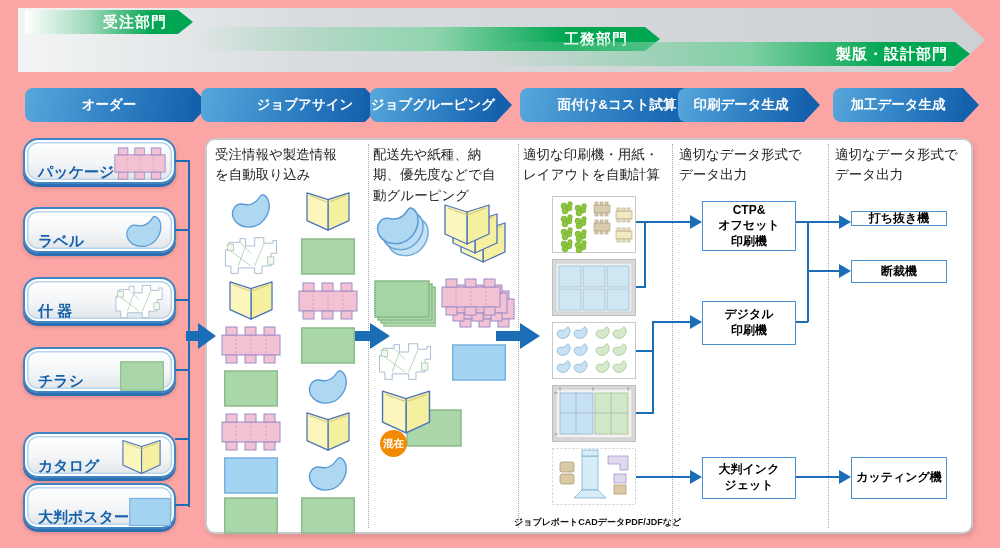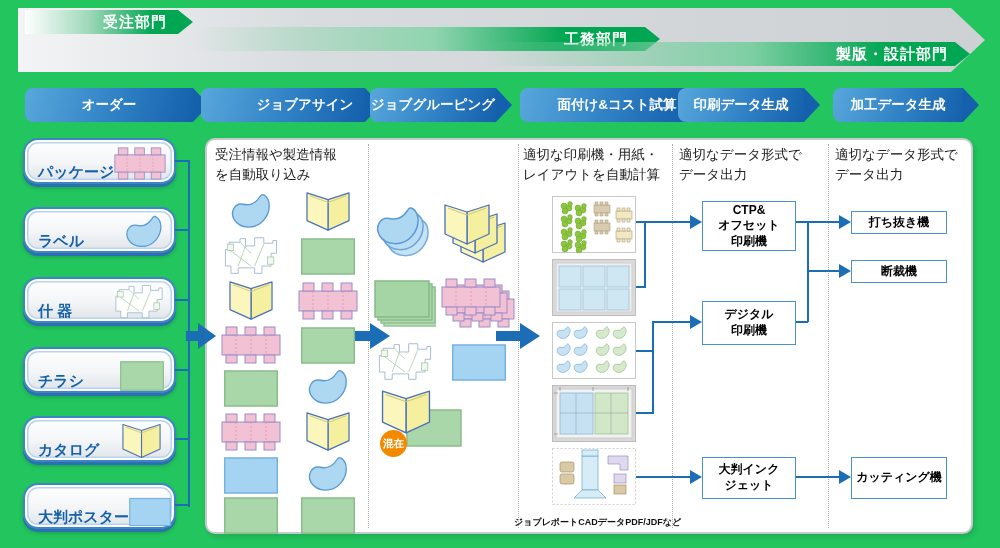--- a/index.html
+++ b/index.html
@@ -1,16 +1,16 @@
 <!DOCTYPE html>
 <html><head>
 <meta charset="utf-8">
 <style>
   html,body{margin:0;padding:0;background:#fff;}
-  .stage{position:relative;width:1000px;height:548px;background:#22c55e;overflow:hidden;
+  .stage{position:relative;width:1000px;height:548px;background:#fca5a5;overflow:hidden;
          font-family:"Liberation Sans","DejaVu Sans",sans-serif;}
 
   
   .band{position:absolute;left:18px;top:8px;width:967px;height:64px;
         background:linear-gradient(90deg,#f2f4f5 0%,#d9dcdf 30%,#cdd1d4 100%);
         clip-path:polygon(0 0,calc(100% - 34px) 0,100% 50%,calc(100% - 34px) 100%,0 100%);}
   .dept{position:absolute;height:24px;display:flex;align-items:center;justify-content:flex-end;
         box-sizing:border-box;color:#fff;font-weight:bold;font-size:15px;letter-spacing:1px;
         clip-path:polygon(0 0,calc(100% - 15px) 0,100% 50%,calc(100% - 15px) 100%,0 100%);}
   .d0{left:25px;top:10px;width:168px;padding-right:26px;
@@ -40,21 +40,21 @@
          box-shadow:2px 3px 5px rgba(0,0,0,0.12);}
   .vsep{position:absolute;top:144px;height:384px;width:0;border-left:1px dotted #a8adb0;}
 
   
   .pbtn{position:absolute;left:23px;width:153px;height:46px;box-sizing:border-box;
         background:linear-gradient(180deg,#ffffff 0%,#f3f5f7 55%,#dfe4e8 100%);
         border:2px solid #3e85c6;border-radius:15px;
         box-shadow:0 3px 0 #2d6fb3,0 4px 4px rgba(0,0,0,.18),inset 0 0 0 2px #ffffff,inset 0 0 0 3.5px #b9d4ec;
         display:flex;align-items:flex-end;justify-content:space-between;padding:0 9px 0 13px;}
   .plabel{font-size:15px;font-weight:bold;color:#1560ab;white-space:nowrap;}
-  .p0{top:138px}.p1{top:207px}.p2{top:277px}.p3{top:347px}.p4{top:416px}.p5{top:483px}
+  .p0{top:138px}.p1{top:207px}.p2{top:277px}.p3{top:347px}.p4{top:432px}.p5{top:483px}
 
   
   .hline{position:absolute;height:2px;background:#1b6db5;}
   .vline{position:absolute;width:2px;background:#1b6db5;}
   .ah{position:absolute;width:0;height:0;border-top:7px solid transparent;
       border-bottom:7px solid transparent;border-left:12px solid #1b6db5;}
   .bigarrow{position:absolute;line-height:0;}
 
   
   .desc{position:absolute;margin:0;font-size:13.5px;line-height:1.5;color:#222;}
@@ -399,20 +399,21 @@
           <rect x="1" y="1" width="54" height="36" fill="#aad7aa" stroke="#8abc8a" stroke-width="1.5"></rect>
         </svg>
       </span>
       <span class="sh sh-greenrect">
         <svg viewBox="0 0 56 38">
           <rect x="1" y="1" width="54" height="36" fill="#aad7aa" stroke="#8abc8a" stroke-width="1.5"></rect>
         </svg>
       </span>
     </div>
 
+  <p class="desc" style="left:373px;top:145px;width:134px">配送先や紙種、納期、優先度などで自動グルーピング</p>
   <div class="grid-group">
       <span class="sh sh-stack-blob">
         <svg viewBox="0 0 62 58">
           <g transform="translate(10,12)">
             <path d="M38.5 3.5 C45.5 8 46.5 21 38 31 C29 41.5 12 41 5.5 30.5 C0.5 21.5 6.5 11.5 15.5 13.5 C24 15.5 30 11 33.5 5.5 C35 2.8 36.8 2.4 38.5 3.5 Z" fill="#c6e3f5" stroke="#79aed8" stroke-width="1.5" stroke-linejoin="round"></path>
           </g>
           <g transform="translate(5,6)">
             <path d="M38.5 3.5 C45.5 8 46.5 21 38 31 C29 41.5 12 41 5.5 30.5 C0.5 21.5 6.5 11.5 15.5 13.5 C24 15.5 30 11 33.5 5.5 C35 2.8 36.8 2.4 38.5 3.5 Z" fill="#badcf4" stroke="#6aa5d6" stroke-width="1.5" stroke-linejoin="round"></path>
           </g>
           <path d="M38.5 3.5 C45.5 8 46.5 21 38 31 C29 41.5 12 41 5.5 30.5 C0.5 21.5 6.5 11.5 15.5 13.5 C24 15.5 30 11 33.5 5.5 C35 2.8 36.8 2.4 38.5 3.5 Z" fill="#aed7f2" stroke="#5b9bd5" stroke-width="1.5" stroke-linejoin="round"></path>
@@ -738,21 +739,21 @@
   <div class="mbox" style="left:702px;top:301px;width:94px;height:44px">
       <span>デジタル
 印刷機</span>
     </div>
   <div class="mbox" style="left:702px;top:457px;width:94px;height:42px">
       <span>大判インク
 ジェット</span>
     </div>
 
   <p class="desc" style="left:835px;top:145px;width:132px">適切なデータ形式でデータ出力</p>
-  <div class="mbox" style="left:851px;top:211px;width:96px;height:23px">
+  <div class="mbox" style="left:851px;top:211px;width:96px;height:15px">
       <span>打ち抜き機</span>
     </div>
   <div class="mbox" style="left:851px;top:260px;width:96px;height:23px">
       <span>断裁機</span>
     </div>
   <div class="mbox" style="left:851px;top:457px;width:96px;height:42px">
       <span>カッティング機</span>
     </div>
 
   <div class="hline" style="left:636px;top:221px;width:54px"></div>

